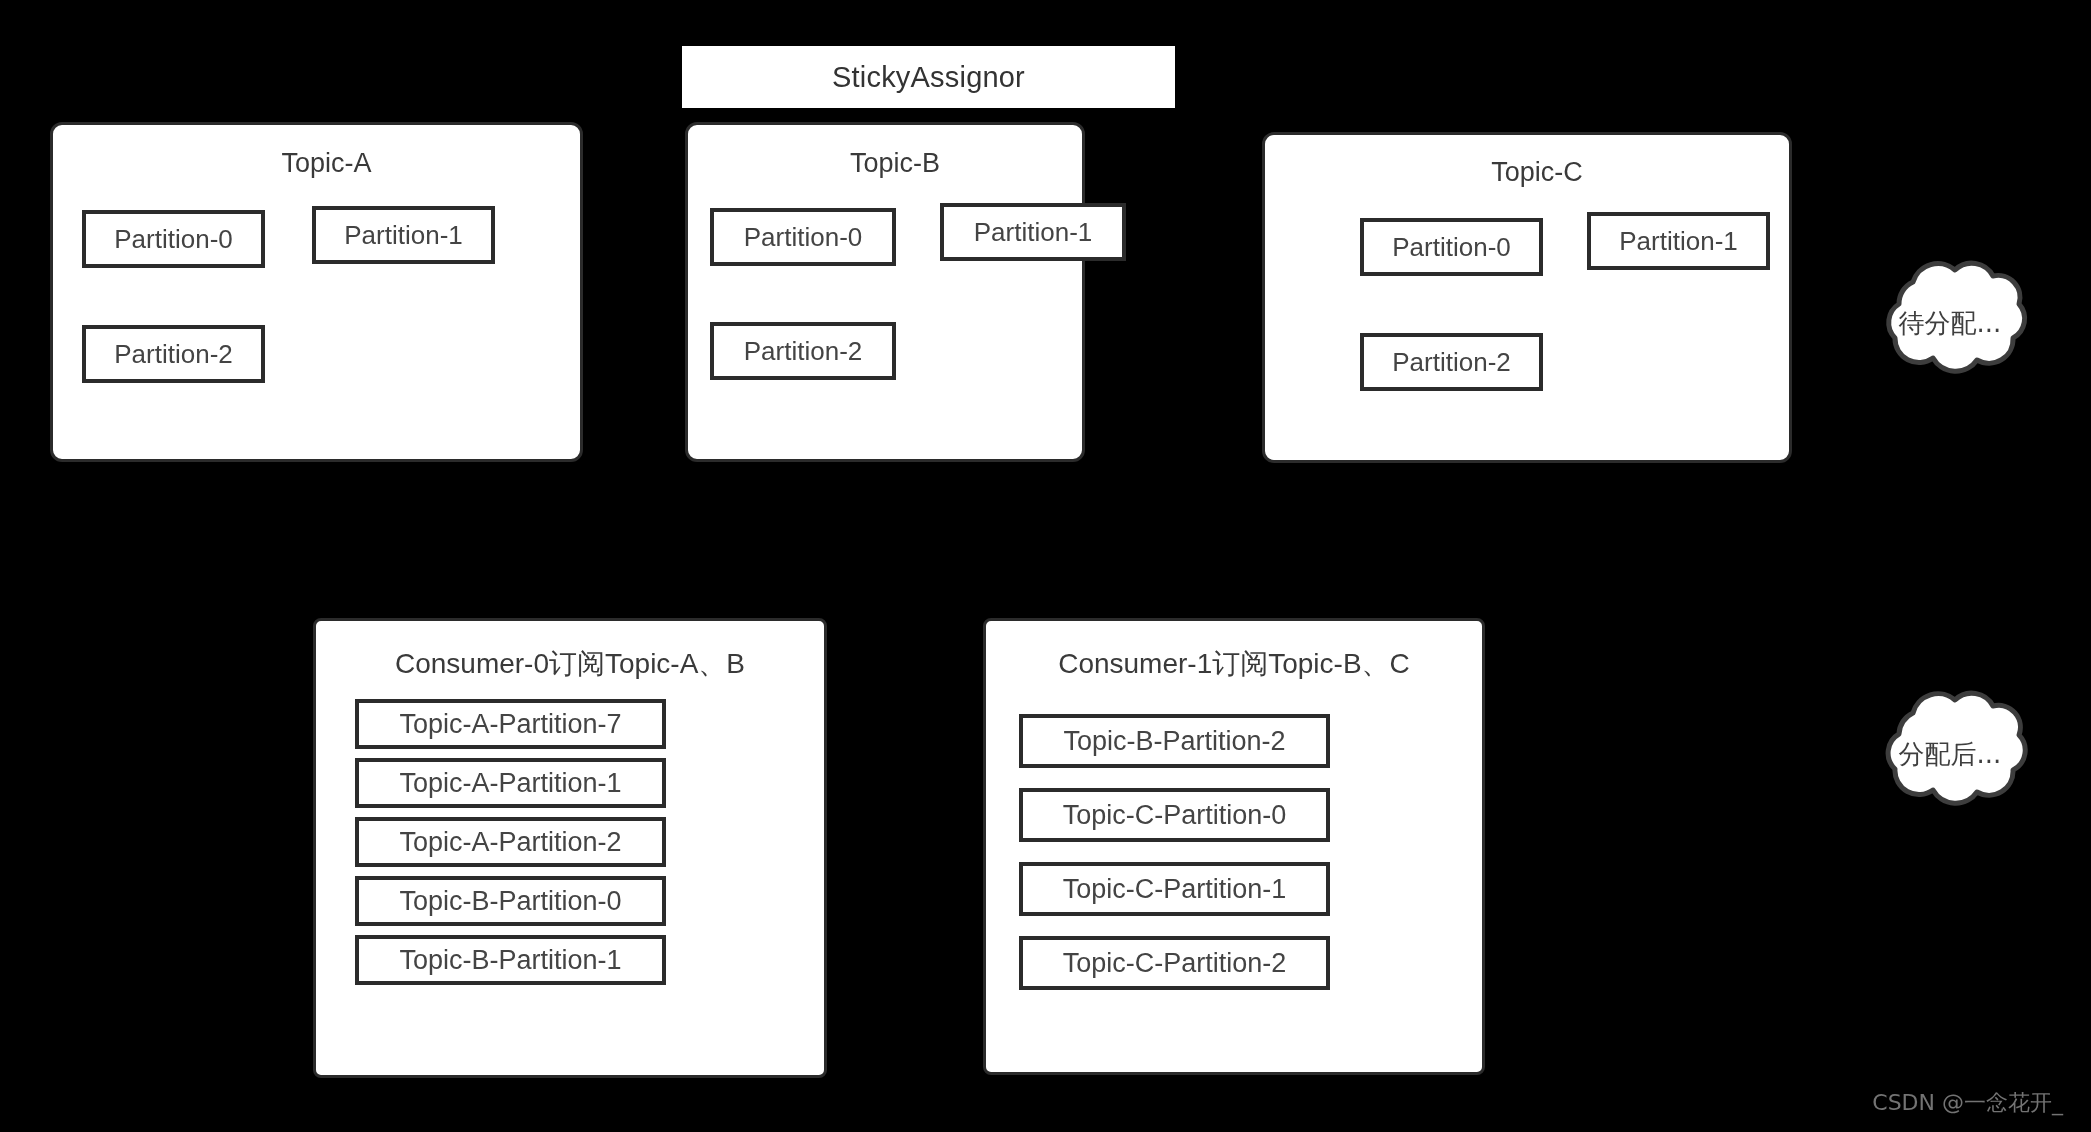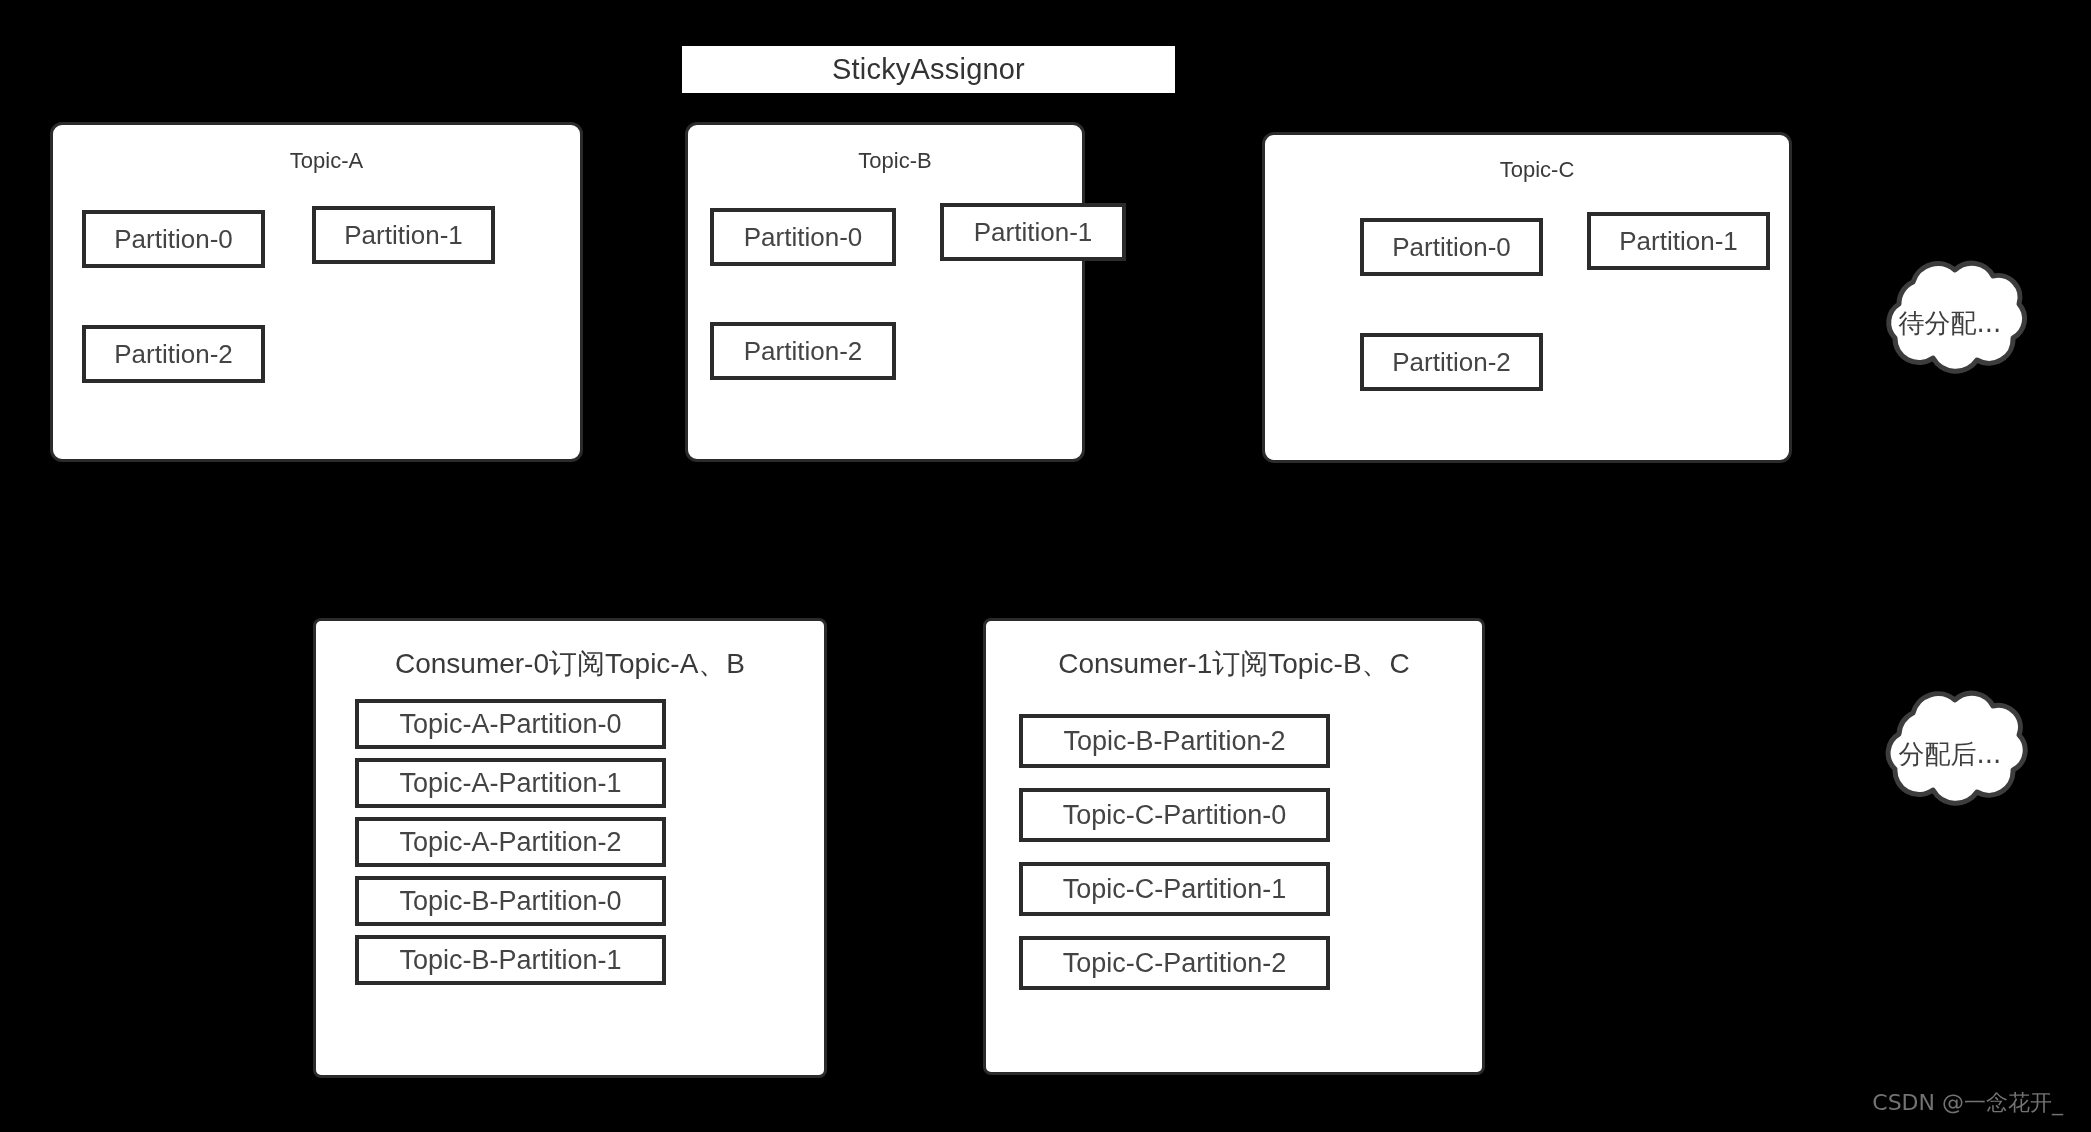--- a/index.html
+++ b/index.html
@@ -15,21 +15,21 @@
     overflow: hidden;
     font-family: "Liberation Sans", "DejaVu Sans", sans-serif;
   }
 
   
   .abs { position: absolute; box-sizing: border-box; }
 
   
   .title-box {
     left: 682px; top: 46px;
-    width: 493px; height: 47px;
+    width: 493px; height: 62px;
     background: #ffffff;
     display: flex;
     align-items: center;
     justify-content: center;
   }
   .title-box .label {
     color: #333333;
     font-size: 29px;
     letter-spacing: 0.2px;
   }
@@ -38,21 +38,21 @@
   .topic-box {
     background: #ffffff;
     border: 3px solid #2b2b2b;
     border-radius: 12px;
   }
   .topic-title {
     position: absolute;
     left: 0; right: 0;
     text-align: center;
     color: #3a3a3a;
-    font-size: 22px;
+    font-size: 27px;
     margin-left: 20px;
   }
 
   
   .partition-chip {
     background: #ffffff;
     border: 4px solid #2b2b2b;
     display: flex;
     align-items: center;
     justify-content: center;
@@ -154,21 +154,21 @@
       <span>Partition-1</span>
     </div>
     <div class="abs partition-chip" style="left:95px; top:198px; width:183px; height:58px;">
       <span>Partition-2</span>
     </div>
   </div>
 
   <div class="abs consumer-box" style="left:313px; top:618px; width:514px; height:460px;">
     <div class="consumer-title" style="top:24px;">Consumer-0订阅Topic-A、B</div>
     <div class="assign-chip" style="left:39px; top:78px; width:303px; height:42px;">
-      <span>Topic-A-Partition-0</span>
+      <span>Topic-A-Partition-7</span>
     </div>
     <div class="assign-chip" style="left:39px; top:137px; width:303px; height:42px;">
       <span>Topic-A-Partition-1</span>
     </div>
     <div class="assign-chip" style="left:39px; top:196px; width:303px; height:42px;">
       <span>Topic-A-Partition-2</span>
     </div>
     <div class="assign-chip" style="left:39px; top:255px; width:303px; height:42px;">
       <span>Topic-B-Partition-0</span>
     </div>

